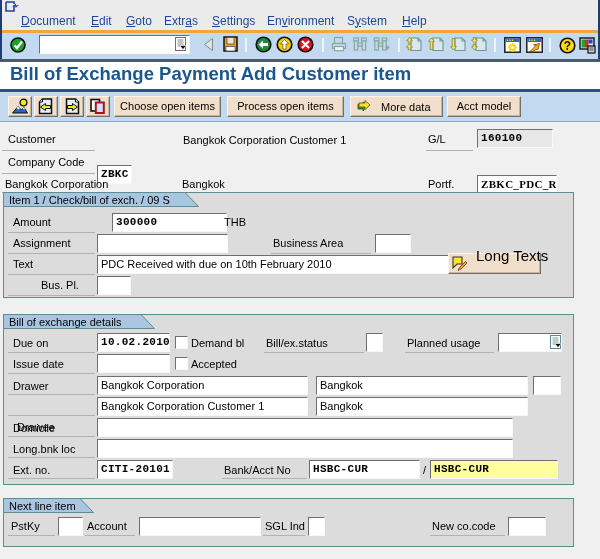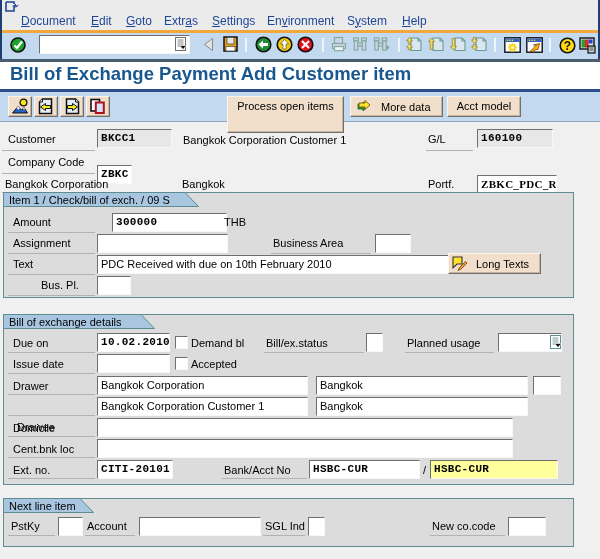--- a/index.html
+++ b/index.html
@@ -207,32 +207,32 @@
   <path d="M11.5 1 L2.5 1 L2.5 15.5 L14.5 15.5 L14.5 4 z" fill="#e4eefa" stroke="#111" stroke-width="1.5"></path>
   <path d="M11.5 1 v3 h3" fill="#fff" stroke="#111" stroke-width="1"></path>
   <path d="M9.5 7 v2 h-5 v3 h5 v2 l5 -3.5 z" fill="#f3ec1c" stroke="#111" stroke-width="1" transform="translate(-1,-1.5)"></path>
 </svg>
 <div class="ibtn" style="left:86px;top:96px;"></div>
 <svg class="abs" style="left:90px;top:98px" width="16" height="17" viewBox="0 0 16 17">
   <rect x="1" y="1.5" width="8.5" height="11.5" fill="#fff" stroke="#111" stroke-width="1.6"></rect>
   <rect x="5.8" y="4.5" width="8" height="10.5" fill="#cfe4f8" stroke="#b01020" stroke-width="2"></rect>
 </svg>
 
-<div class="btn" style="left:227px;top:96px;width:117px;height:37px;line-height:19px;">Process open items</div>
+<div class="btn" style="left:114px;top:96px;width:107px;height:21px;line-height:19px;">Choose open items</div>
+<div class="btn" style="left:227px;top:96px;width:117px;height:21px;line-height:19px;">Process open items</div>
 <div class="btn" style="left:350px;top:96px;width:93px;height:21px;line-height:19px;"></div>
 <svg class="abs" style="left:355px;top:99px" width="16" height="15" viewBox="0 0 16 15">
   <path d="M2 10 l5 3 v-2 l5 0 v-5 l-5 0 v-2 z" fill="#2a9a3a" stroke="#14551e" stroke-width="0.8" transform="rotate(180 7 7.5) translate(-1,-1)"></path>
   <path d="M4 4 h6 v-2.5 l5 4.5 -5 4.5 v-2.5 h-6 z" fill="#ffe12c" stroke="#6a5a10" stroke-width="0.9"></path>
 </svg>
 <div class="abs sans" style="left:381px;top:101px;font-size:11px;">More data</div>
 <div class="btn" style="left:447px;top:96px;width:74px;height:21px;line-height:19px;">Acct model</div>
 
 <div class="lbl" style="left:8px;top:133px;">Customer</div>
 <div class="ul" style="left:2px;top:150px;width:93px;"></div>
-<div class="fld ro" style="left:97px;top:129px;width:75px;">BKCC1</div>
 <div class="lbl" style="left:183px;top:134px;">Bangkok Corporation Customer 1</div>
 <div class="lbl" style="left:428px;top:133px;">G/L</div>
 <div class="ul" style="left:426px;top:150px;width:47px;"></div>
 <div class="fld ro" style="left:477px;top:129px;width:76px;">160100</div>
 
 <div class="lbl" style="left:8px;top:156px;">Company Code</div>
 <div class="ul" style="left:2px;top:173px;width:93px;"></div>
 <div class="fld" style="left:97px;top:165px;width:35px;">ZBKC</div>
 
 <div class="lbl" style="left:5px;top:178px;">Bangkok Corporation</div>
@@ -261,21 +261,21 @@
 <div class="fld" style="left:375px;top:234px;width:36px;"></div>
 
 <div class="lbl" style="left:13px;top:258px;">Text</div>
 <div class="ul" style="left:8px;top:274px;width:87px;"></div>
 <div class="fld sans" style="left:97px;top:255px;width:352px;">PDC Received with due on 10th February 2010</div>
 <div class="btn" style="left:448px;top:253px;width:93px;height:21px;"></div>
 <svg class="abs" style="left:452px;top:256px" width="16" height="15" viewBox="0 0 16 15">
   <path d="M1 1 h9 v7 h-5 l-4 4 z" fill="#ffe12c" stroke="#333" stroke-width="1.1"></path>
   <path d="M13.5 5.5 l-6 6 -1.5 3 3 -1.5 6 -6 z" fill="#f0a030" stroke="#7a3a00" stroke-width="0.8"></path>
 </svg>
-<div class="abs sans" style="left:476px;top:258px;font-size:11px;">Long Texts</div>
+<div class="abs sans" style="left:476px;top:247px;font-size:15px;">Long Texts</div>
 
 <div class="lbl" style="left:13px;top:279px;padding-left:28px;">Bus. Pl.</div>
 <div class="ul" style="left:8px;top:295px;width:87px;"></div>
 <div class="fld" style="left:97px;top:276px;width:34px;"></div>
 
 <div class="gb" style="left:3px;top:314px;width:571px;height:171px;"></div>
 <svg class="tab" style="left:3px;top:314px;" width="160" height="15" viewBox="0 0 160 15">
   <path d="M0.5 0.5 H138 L151.5 14.5 H0.5 z" fill="#a9c6e1" stroke="#5d8d90"></path>
 </svg>
 <div class="lbl" style="left:9px;top:316px;">Bill of exchange details</div>
@@ -311,21 +311,21 @@
 
 <div class="lbl" style="left:17px;top:401px;margin-top:20px;">Drawee</div>
 <div class="ul" style="left:8px;top:415px;width:87px;"></div>
 <div class="fld sans" style="left:97px;top:397px;width:211px;">Bangkok Corporation Customer 1</div>
 <div class="fld sans" style="left:316px;top:397px;width:212px;">Bangkok</div>
 
 <div class="lbl" style="left:13px;top:422px;">Domicile</div>
 <div class="ul" style="left:8px;top:436px;width:87px;"></div>
 <div class="fld" style="left:97px;top:418px;width:416px;"></div>
 
-<div class="lbl" style="left:13px;top:443px;">Cent.bnk loc</div>
+<div class="lbl" style="left:13px;top:443px;">Long.bnk loc</div>
 <div class="ul" style="left:8px;top:457px;width:87px;"></div>
 <div class="fld" style="left:97px;top:439px;width:416px;"></div>
 
 <div class="lbl" style="left:13px;top:464px;">Ext. no.</div>
 <div class="ul" style="left:8px;top:478px;width:87px;"></div>
 <div class="fld" style="left:97px;top:460px;width:76px;">CITI-20101</div>
 <div class="lbl" style="left:224px;top:464px;">Bank/Acct No</div>
 <div class="ul" style="left:222px;top:478px;width:85px;"></div>
 <div class="fld" style="left:309px;top:460px;width:111px;">HSBC-CUR</div>
 <div class="lbl" style="left:423px;top:464px;">/</div>

